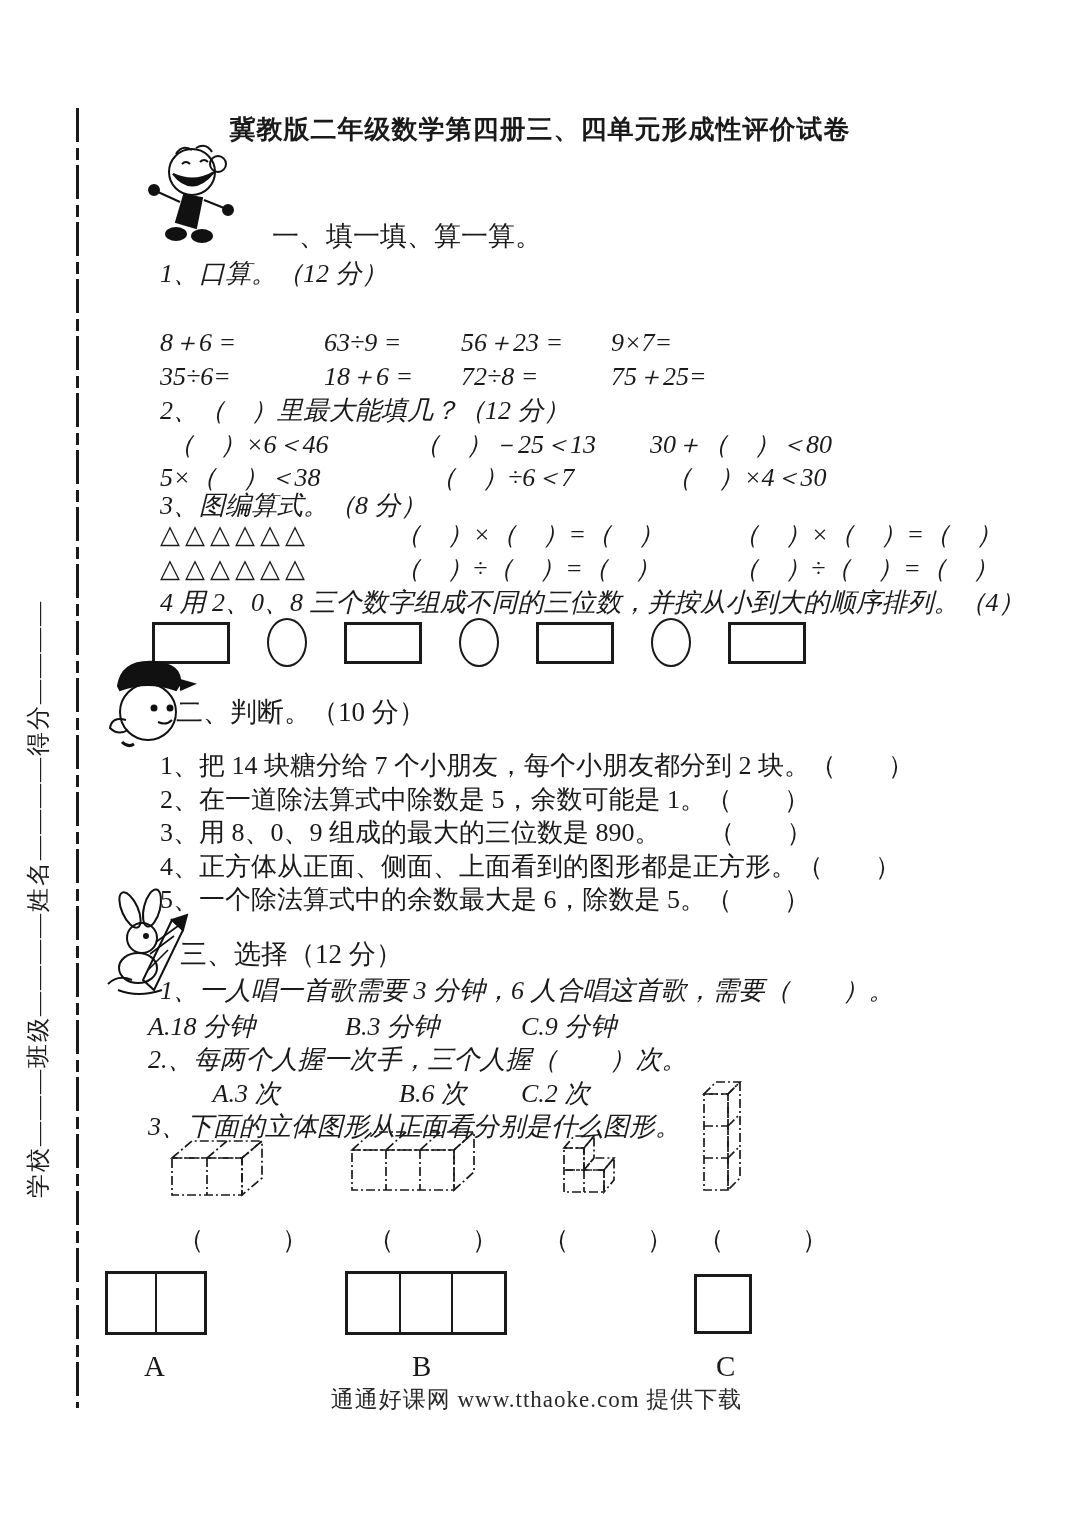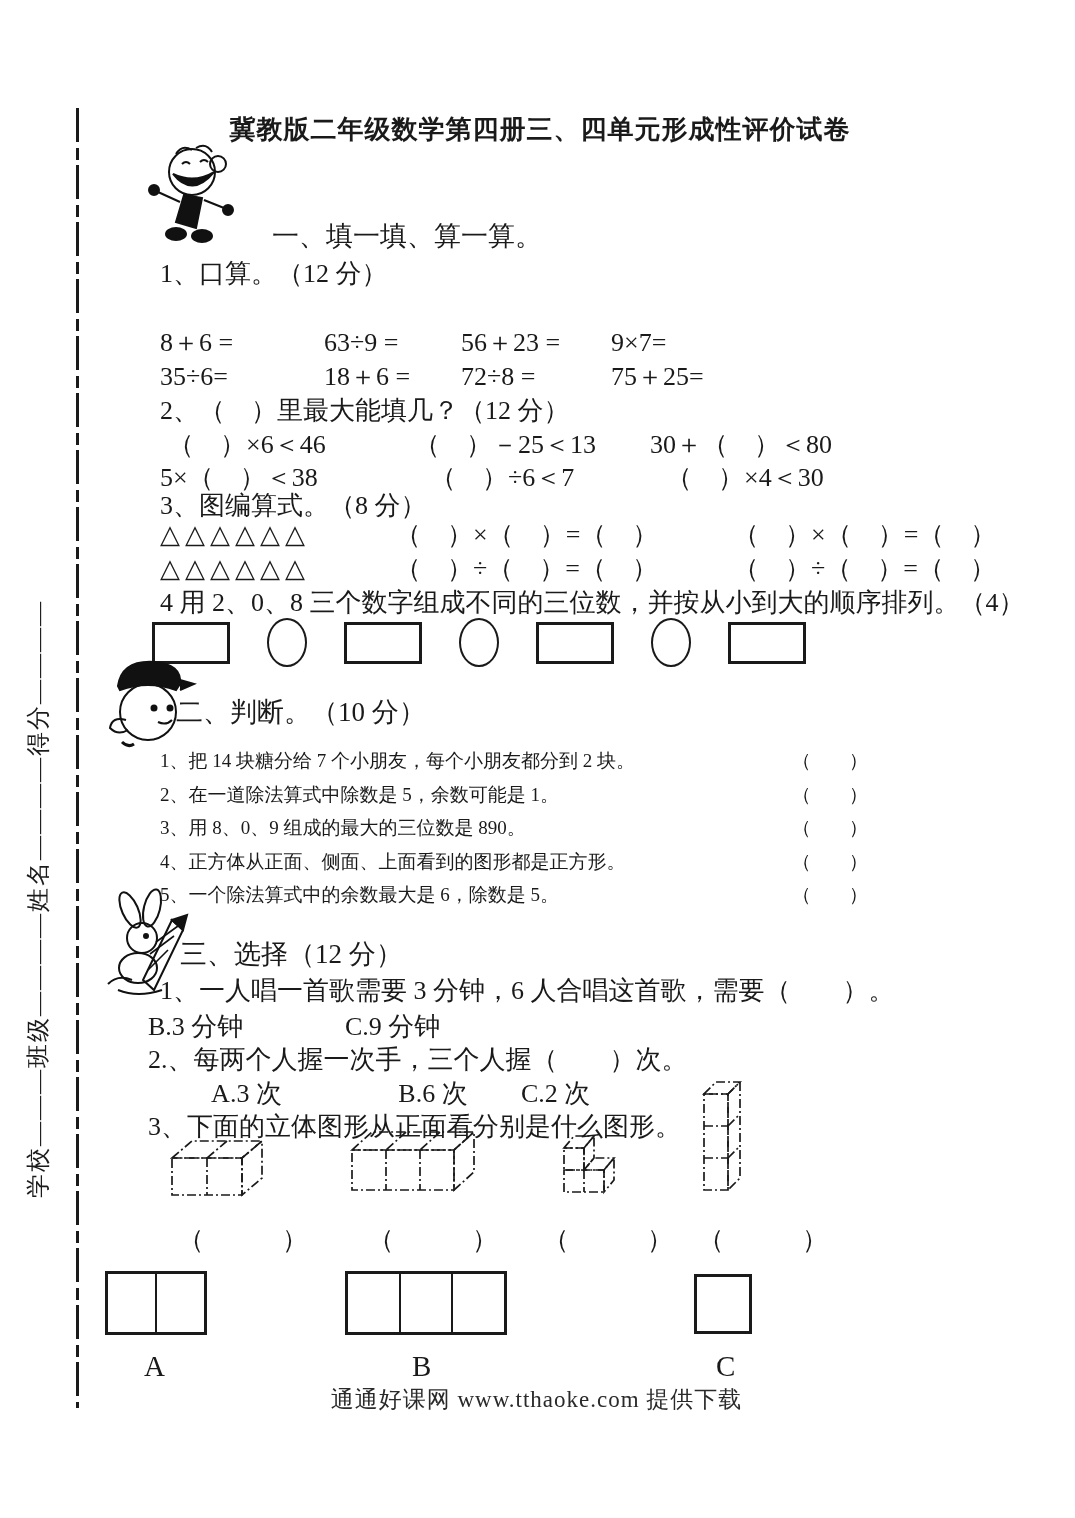--- a/index.html
+++ b/index.html
@@ -12,21 +12,21 @@
     font-family: "Liberation Serif", "DejaVu Serif", serif;
     color: var(--ink);
     overflow: hidden;
   }
   .abs { position: absolute; }
   .title {
     left: 90px; top: 112px; width: 900px;
     text-align: center;
     font-size: 26px; font-weight: bold; letter-spacing: 1px;
   }
-  .bodytext { font-size: 26px; white-space: nowrap; }
+  .bodytext { font-size: 26px; white-space: nowrap; font-style: italic; }
   .heading { font-size: 27px; white-space: nowrap; }
   
   .side-text {
     left: 22px; top: 1198px;
     transform: rotate(-90deg); transform-origin: 0 0;
     font-size: 24px; letter-spacing: 2px; white-space: nowrap;
   }
   .vline {
     left: 76px; top: 108px; width: 3px; height: 1300px;
     background: repeating-linear-gradient(180deg,
@@ -35,21 +35,21 @@
   }
   
   .row { display: grid; align-items: baseline; }
   .oral-row  { grid-template-columns: 164px 137px 150px auto; }
   .fill-row1 { grid-template-columns: 246px 236px auto; }
   .fill-row2 { grid-template-columns: 270px 236px auto; }
   .tri-row   { grid-template-columns: 235px 338px auto; }
   .opt-row   { grid-template-columns: 197px 176px auto; }
   .tri-glyphs { letter-spacing: 5px; }
   
-  .judge-row { display: flex; justify-content: space-between; width: 708px; font-size: 19px; white-space: nowrap; }
+  .judge-row { display: flex; justify-content: flex-start; width: 708px; font-size: 26px; white-space: nowrap; }
   
   .slot-row { display: flex; align-items: center; gap: 37px; }
   .slot-rect { width: 78px; height: 42px; border: 3px solid var(--ink); background:#fff; }
   .slot-oval { width: 40px; height: 49px; border: 2.5px solid var(--ink); border-radius: 50%; background:#fff; }
   
   .ansbox { border: 3px solid var(--ink); height: 64px; display: flex; }
   .ansbox .cell { flex: 1; border-left: 2.5px solid var(--ink); }
   .ansbox .cell:first-child { border-left: none; }
   .anslabel { font-size: 29px; }
   .paren { font-size: 26px; white-space: nowrap; }
@@ -154,21 +154,21 @@
   <div class="abs heading" style="left:176px; top:694px;">二、判断。（10 分）</div>
 
   <div class="abs judge-row" style="left:160px; top:748px;">
     <span>1、把 14 块糖分给 7 个小朋友，每个小朋友都分到 2 块。</span>
     <span>（　　）</span>
   </div>
   <div class="abs judge-row" style="left:160px; top:782px;">
     <span>2、在一道除法算式中除数是 5，余数可能是 1。</span>
     <span>（　　）</span>
   </div>
-  <div class="abs judge-row" style="left:160px; top:815px;">
+  <div class="abs judge-row" style="left:160px; top:815px;gap:48px;">
     <span>3、用 8、0、9 组成的最大的三位数是 890。</span>
     <span>（　　）</span>
   </div>
   <div class="abs judge-row" style="left:160px; top:849px;">
     <span>4、正方体从正面、侧面、上面看到的图形都是正方形。</span>
     <span>（　　）</span>
   </div>
   <div class="abs judge-row" style="left:160px; top:882px;">
     <span>5、一个除法算式中的余数最大是 6，除数是 5。</span>
     <span>（　　）</span>
@@ -184,20 +184,21 @@
       <polygon points="82,36 93,46 64,106 53,96"></polygon>
       <path d="M66,58 L88,42 M60,70 L84,52 M58,86 L78,66" stroke-width="1.6"></path>
       <polygon points="82,36 93,46 97,31" fill="#111"></polygon>
       <path d="M18,100 q10,-10 24,-4 M28,106 q20,8 44,0"></path>
     </svg>
   </div>
 
   <div class="abs heading" style="left:180px; top:936px;">三、选择（12 分）</div>
   <div class="abs bodytext" style="left:160px; top:973px;">1、一人唱一首歌需要 3 分钟，6 人合唱这首歌，需要（　　）。</div>
   <div class="abs row opt-row bodytext" style="left:148px; top:1009px;">
+    <span>A.18 分钟</span>
     <span>B.3 分钟</span>
     <span>C.9 分钟</span>
   </div>
   <div class="abs bodytext" style="left:148px; top:1042px;">2.、每两个人握一次手，三个人握（　　）次。</div>
   <div class="abs row opt-row bodytext" style="left:148px; top:1076px;text-align:center;">
     <span>A.3 次</span>
     <span>B.6 次</span>
     <span>C.2 次</span>
   </div>
   <div class="abs bodytext" style="left:148px; top:1109px;">3、下面的立体图形从正面看分别是什么图形。</div>

